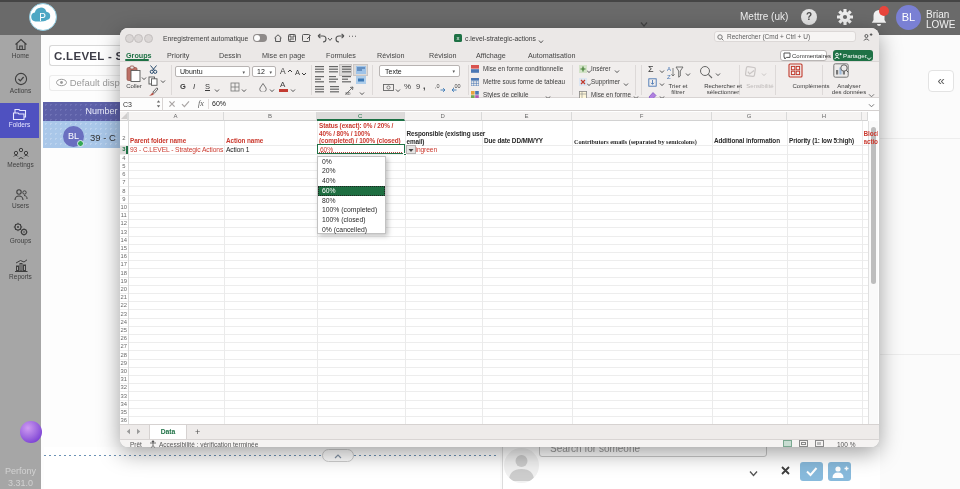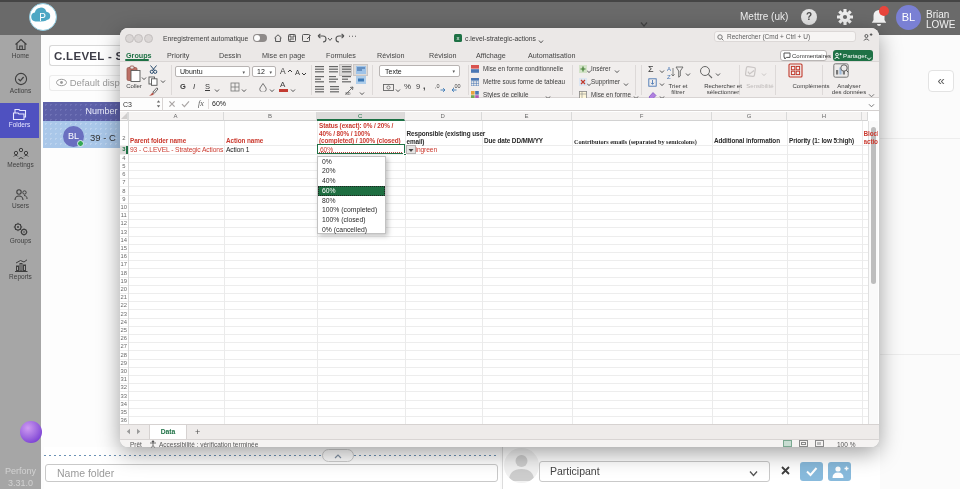--- a/index.html
+++ b/index.html
@@ -49,28 +49,27 @@
 <div class="abs" style="left:43px;top:102px;width:77px;height:19px;background:#5d60a8;background-image:radial-gradient(#6e71b5 1px,rgba(0,0,0,0) 1px);background-size:5px 5px;color:#eceefc;font-size:9px;line-height:19px;text-align:right;">Number&nbsp;</div>
 <div class="abs" style="left:43px;top:121px;width:77px;height:27px;background:#a9c7e9;background-image:radial-gradient(#bcd3ee 1px,rgba(0,0,0,0) 1px);background-size:5px 5px;"></div>
 <div class="abs" style="left:63px;top:126px;width:21px;height:21px;border-radius:50%;background:#6a6fc0;color:#fff;font-size:9px;text-align:center;line-height:21px;">BL</div>
 <div class="abs" style="left:77px;top:140px;width:7px;height:7px;border-radius:50%;background:#34a853;border:1px solid #dfeafa;"></div>
 <div class="abs" style="left:90px;top:132px;font-size:9.5px;color:#333;font-weight:normal;white-space:nowrap;">39 - C</div>
 <div class="abs" style="left:44px;top:447px;width:456px;height:42px;background:#fff;"></div>
 <div class="abs" style="left:44px;top:455px;width:454px;height:1px;background:repeating-linear-gradient(90deg,#6b92b5 0 2px,rgba(0,0,0,0) 2px 5px);"></div>
 <div class="abs" style="left:322px;top:449px;width:32px;height:13px;background:#fff;border:1px solid #cfcfcf;border-radius:7px;text-align:center;line-height:0;"><svg width="8" height="5" viewBox="0 0 8 5" style="margin-top:4px">
         <path d="M1 4 L4 1 L7 4" fill="none" stroke="#8595a8" stroke-width="1.2"></path>
       </svg></div>
-<div class="abs" style="left:45px;top:464px;width:453px;height:18px;background:#fff;border:1px solid #c9c9c9;border-radius:3px;color:#9a9a9a;font-size:10.5px;line-height:16px;padding-left:11px;">Name folder</div>
 <div class="abs" style="left:502px;top:447px;width:1px;height:42px;background:#dcdcdc;"></div>
 <div class="abs" style="left:503px;top:447px;width:377px;height:42px;background:#fff;"></div>
 <div class="abs" style="left:504px;top:448px;width:35px;height:35px;border-radius:50%;background:#f1f1f1;overflow:hidden;"><svg width="35" height="35" viewBox="0 0 35 35">
         <circle cx="17.5" cy="13" r="6" fill="#cdcdcd"></circle>
         <path d="M5 33 Q5 21 17.5 21 Q30 21 30 33 Z" fill="#cdcdcd"></path>
       </svg></div>
-<div class="abs" style="left:539px;top:461px;width:231px;height:21px;background:#fff;border:1px solid #c9c9c9;border-radius:3px;color:#444;font-size:10.5px;line-height:19px;padding-left:10px;">Participant</div>
+<div class="abs" style="left:539px;top:440px;width:228px;height:17px;background:#fff;border:1px solid #c9c9c9;border-radius:3px;color:#999;font-size:10px;line-height:15px;padding-left:10px;">Search for someone</div>
 <div class="abs" style="left:748px;top:465px;width:12px;height:12px;"><svg width="11" height="11" viewBox="0 0 11 11">
         <path d="M2 3.5 L5.5 7.5 L9 3.5" fill="none" stroke="#555" stroke-width="1.3"></path>
       </svg></div>
 <div class="abs" style="left:779px;top:463px;width:16px;height:16px;"><svg width="13" height="13" viewBox="0 0 13 13">
         <path d="M3 3 L10 10 M10 3 L3 10" stroke="#3e3e3e" stroke-width="1.8"></path>
       </svg></div>
 <div class="abs" style="left:800px;top:462px;width:23px;height:19px;background:#88badc;border-radius:3px;"><svg width="23" height="19" viewBox="0 0 23 19">
         <path d="M7 9.5 L10.5 13 L16.5 6" fill="none" stroke="#fff" stroke-width="2"></path>
       </svg></div>
 <div class="abs" style="left:828px;top:462px;width:23px;height:19px;background:#88badc;border-radius:3px;"><svg width="23" height="19" viewBox="0 0 23 19">

